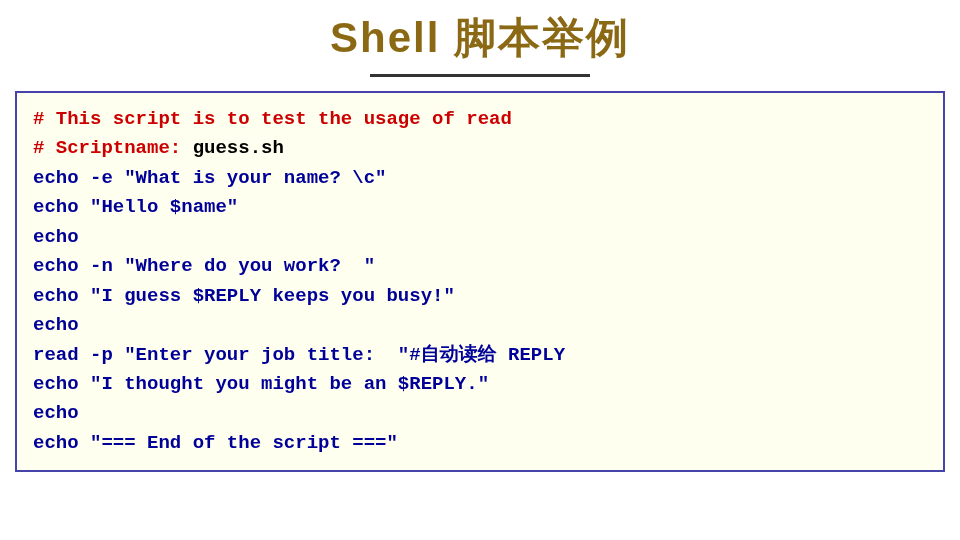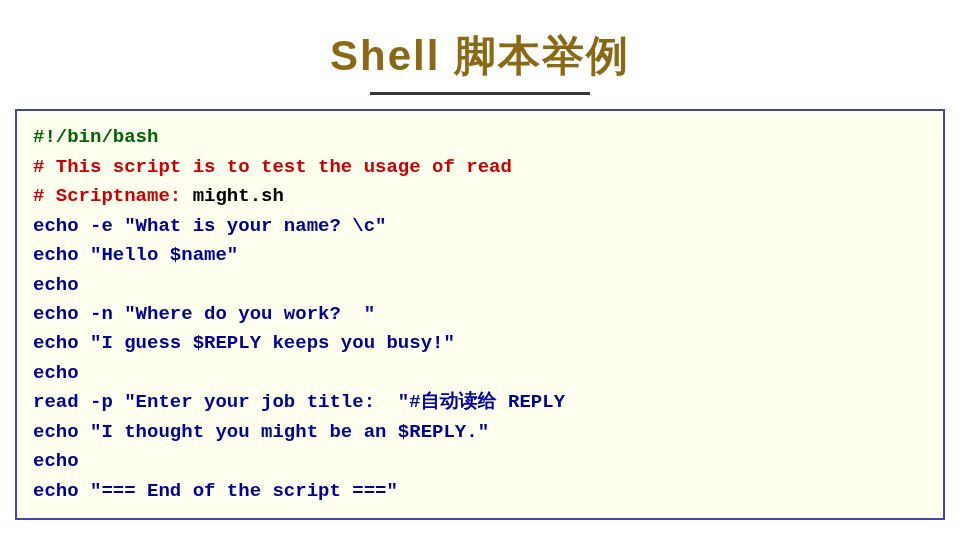--- a/index.html
+++ b/index.html
@@ -1,19 +1,18 @@
 <!DOCTYPE html>
 <html><head>
   <meta charset="utf-8">
   <style>
     * {
       margin: 0;
       padding: 0;
       box-sizing: border-box;
-      justify-content: flex-end;
     }
 
     body {
       width: 960px;
       height: 540px;
       background-color: #ffffff;
       font-family: Arial, sans-serif;
       overflow: hidden;
     }
 
@@ -75,23 +74,22 @@
     }
   </style>
 </head>
 <body>
 
 <div class="page">
   <div class="title">Shell  脚本举例</div>
   <div class="divider"></div>
 
   <div class="code-box">
-    <span class="line green">#!/bin/bash</span>
     <span class="line red"># This script is to test the usage of read</span>
-    <span class="line"><span class="red"># Scriptname: </span><span class="black">might.sh</span></span>
+    <span class="line"><span class="red"># Scriptname: </span><span class="black">guess.sh</span></span>
     <span class="line blue">echo -e "What is your name? \c"</span>
     <span class="line blue">echo "Hello $name"</span>
     <span class="line blue">echo</span>
     <span class="line blue">echo -n "Where do you work?  "</span>
     <span class="line blue">echo "I guess $REPLY keeps you busy!"</span>
     <span class="line blue">echo</span>
     <span class="line blue">read -p "Enter your job title:  "#自动读给 REPLY</span>
     <span class="line blue">echo "I thought you might be an $REPLY."</span>
     <span class="line blue">echo</span>
     <span class="line blue">echo "=== End of the script ==="</span>

